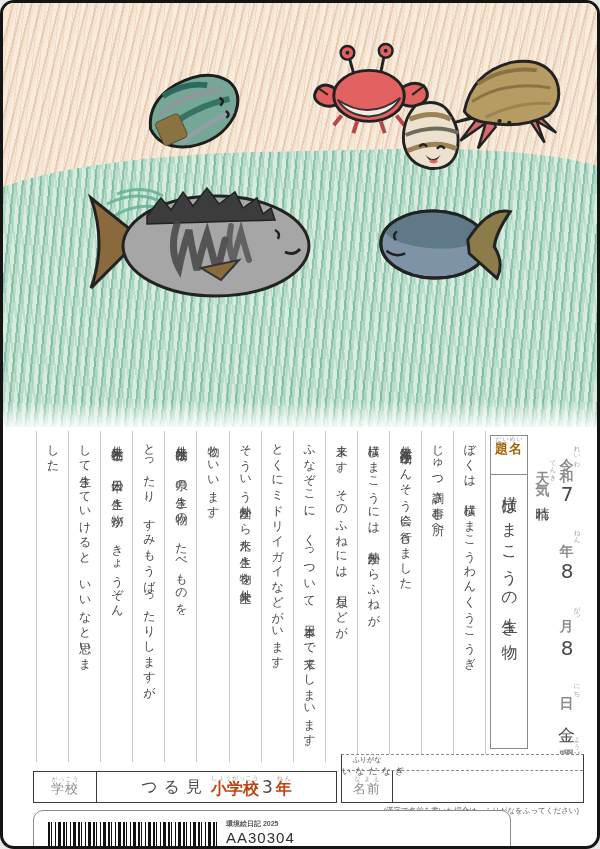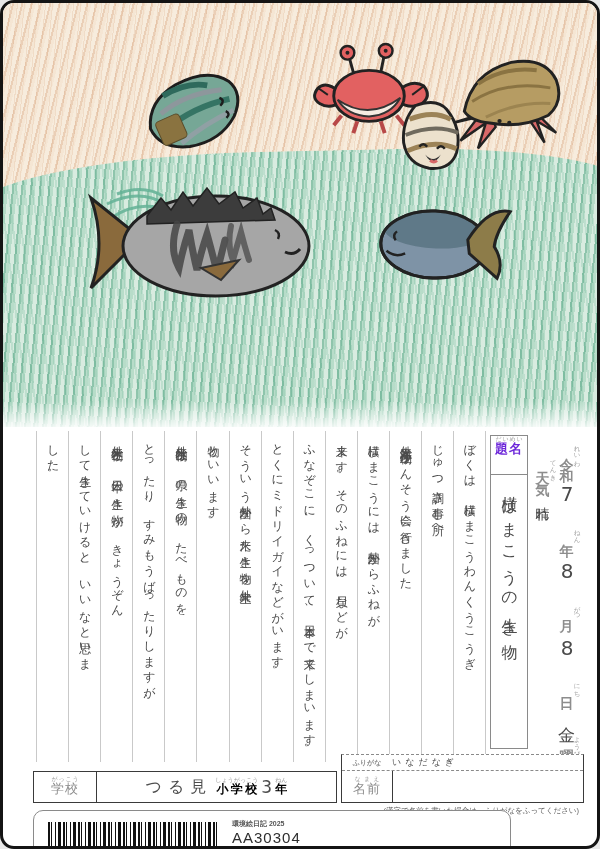--- a/index.html
+++ b/index.html
@@ -29,21 +29,21 @@
   .essay-cols{position:absolute;left:33px;top:4px;bottom:4px;width:449px;
     display:flex;flex-direction:row-reverse;border-right:1px solid #c9c9c9;}
   .essay-col{width:32.07px;height:100%;box-sizing:border-box;border-left:1px solid #c9c9c9;
     writing-mode:vertical-rl;text-orientation:upright;
     font-size:12px;line-height:30px;letter-spacing:1.5px;color:#4a4a4a;padding-top:5px;
     font-family:"DejaVu Sans",sans-serif;}
   .title-box{position:absolute;left:487px;top:8px;width:38px;height:314px;
     border:1.5px solid #8a8a8a;box-sizing:border-box;background:#fff;}
   .title-head{height:36px;border-bottom:1.5px solid #8a8a8a;text-align:center;padding-top:2px;}
   .title-head rt{font-size:6px;color:#9a9a9a;letter-spacing:0;}
-  .title-head span{font-size:13px;font-weight:700;color:#6d28d9;letter-spacing:1px;}
+  .title-head span{font-size:13px;font-weight:700;color:#a16207;letter-spacing:1px;}
   .title-value{display:block;margin:8px auto 0;writing-mode:vertical-rl;text-orientation:upright;
     font-size:16px;letter-spacing:5px;color:#4a4a4a;height:255px;
     font-family:"DejaVu Sans",sans-serif;}
   .date-col{position:absolute;left:531px;top:12px;height:322px;writing-mode:vertical-rl;
     text-orientation:upright;color:#8d8d8d;}
   .date-col ruby{margin:2px 0;}
   .date-col ruby span{font-size:14px;font-weight:700;color:#8d8d8d;}
   .date-col rt{font-size:6.5px;color:#a0a0a0;letter-spacing:0;}
   .date-col .hand{font-family:"DejaVu Sans",sans-serif;color:#4a4a4a;font-weight:400;margin:3px 0;}
   .date-col .num{font-size:20px;}
@@ -57,39 +57,39 @@
     border:1.5px solid #3a3a3a;box-sizing:border-box;display:flex;background:#fff;}
   .label-cell{width:62px;border-right:1.5px solid #3a3a3a;display:flex;align-items:center;
     justify-content:center;}
   .label-cell rt,.name-label rt{font-size:6px;color:#9a9a9a;letter-spacing:0;}
   .label-cell span,.name-label span{font-size:13px;font-weight:400;color:#8d8d8d;letter-spacing:1px;}
   .school-value{flex:1;display:flex;align-items:center;justify-content:center;gap:3px;}
   .hand-text{font-family:"DejaVu Sans",sans-serif;color:#4c4c4c;}
   .school-hand{font-size:16px;letter-spacing:6px;}
   .grade-hand{font-size:17px;}
   .print-inline rt{font-size:6px;color:#9a9a9a;letter-spacing:0;}
-  .print-inline span{font-size:12px;font-weight:700;color:#000000;}
+  .print-inline span{font-size:16px;font-weight:700;color:#c2410c;}
   .name-box{position:absolute;left:338px;top:-12px;width:243px;height:49px;
     border:1.5px solid #3a3a3a;border-top:1px dashed #8a8a8a;box-sizing:border-box;background:#fff;}
-  .furigana-row{height:15px;border-bottom:1px dashed #8a8a8a;display:flex;align-items:center;}
+  .furigana-row{height:15px;border-bottom:1px dashed #8a8a8a;display:flex;flex-direction:column;}
   .furigana-label{width:50px;font-size:7px;color:#8d8d8d;text-align:center;font-weight:700;}
   .furigana-value{font-size:9px;letter-spacing:4px;}
   .name-row{display:flex;height:31px;}
   .name-label{width:50px;border-right:1.5px solid #3a3a3a;display:flex;align-items:center;
     justify-content:center;}
   .name-value{flex:1;display:flex;align-items:center;padding-left:10px;font-size:16px;letter-spacing:4px;}
   .form-note{position:absolute;right:18px;top:40px;font-size:7.5px;color:#5a5a5a;}
 
   
   .footer-box{position:absolute;left:30px;top:807px;width:478px;height:50px;
     border:1.2px solid #8a8a8a;border-radius:10px;box-sizing:border-box;background:#fff;}
   .barcode{position:absolute;left:14px;top:11px;width:170px;height:27px;
     background:repeating-linear-gradient(90deg,#111 0 2px,#fff 2px 3px,#111 3px 4px,#fff 4px 7px,
       #111 7px 8px,#fff 8px 10px,#111 10px 13px,#fff 13px 15px);}
-  .footer-text{position:absolute;left:198px;top:8px;}
+  .footer-text{position:absolute;left:192px;top:8px;}
   .footer-series{font-size:7px;color:#555;font-weight:700;}
   .footer-code{font-size:15px;color:#2e2e2e;letter-spacing:1px;}
 </style>
 </head>
 <body>
 
 <div class="page">
 
   <div class="drawing">
     <div class="sky"></div>

